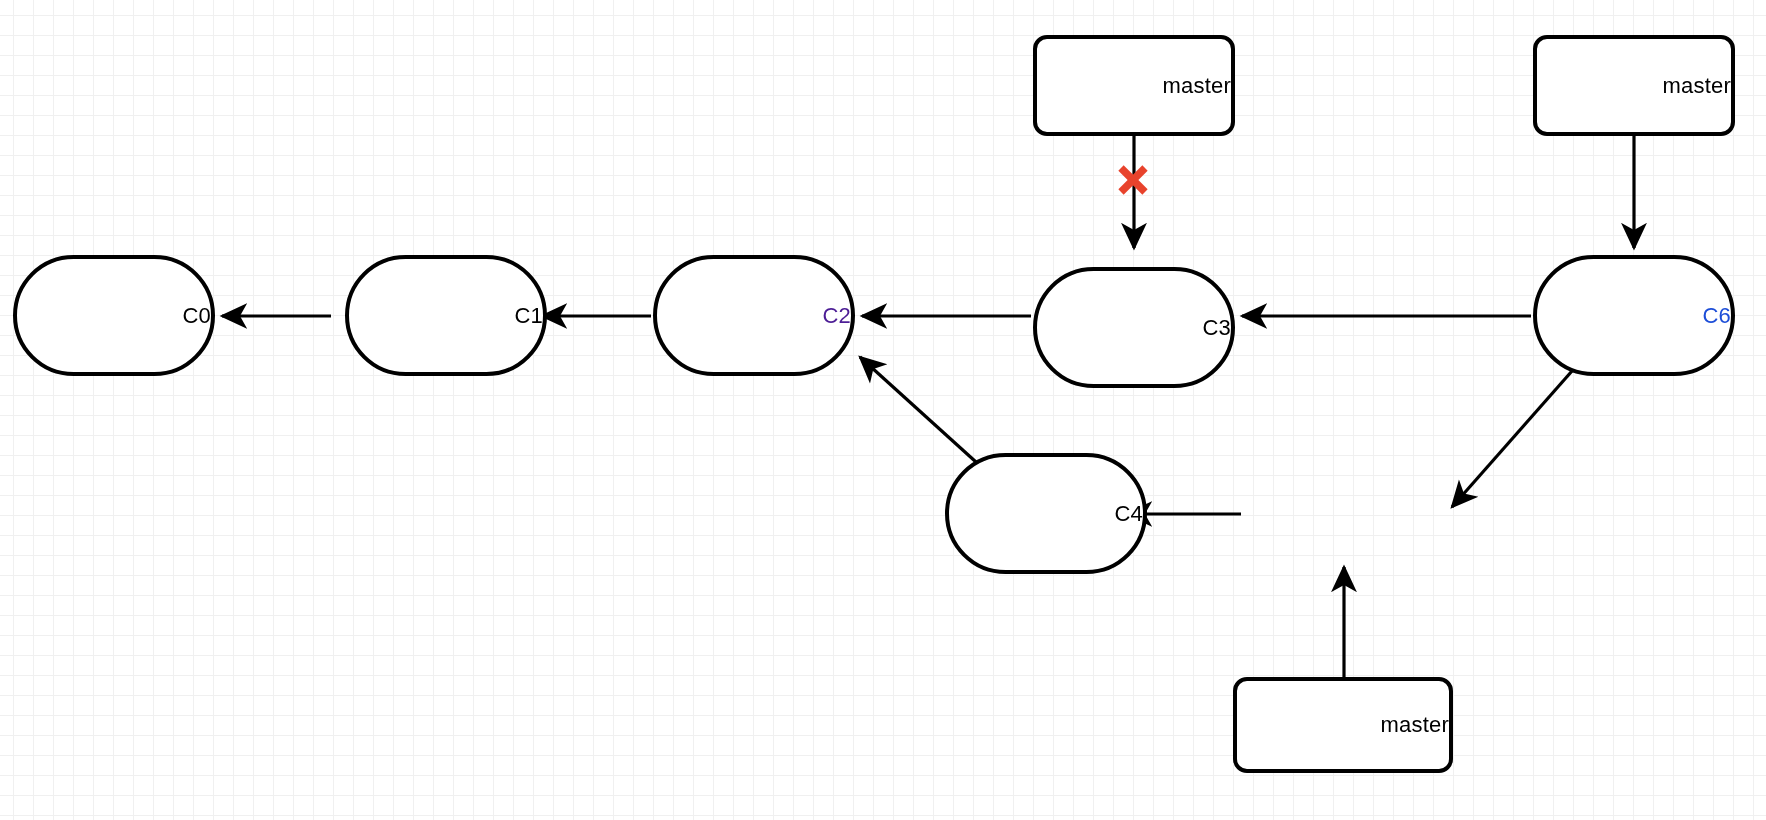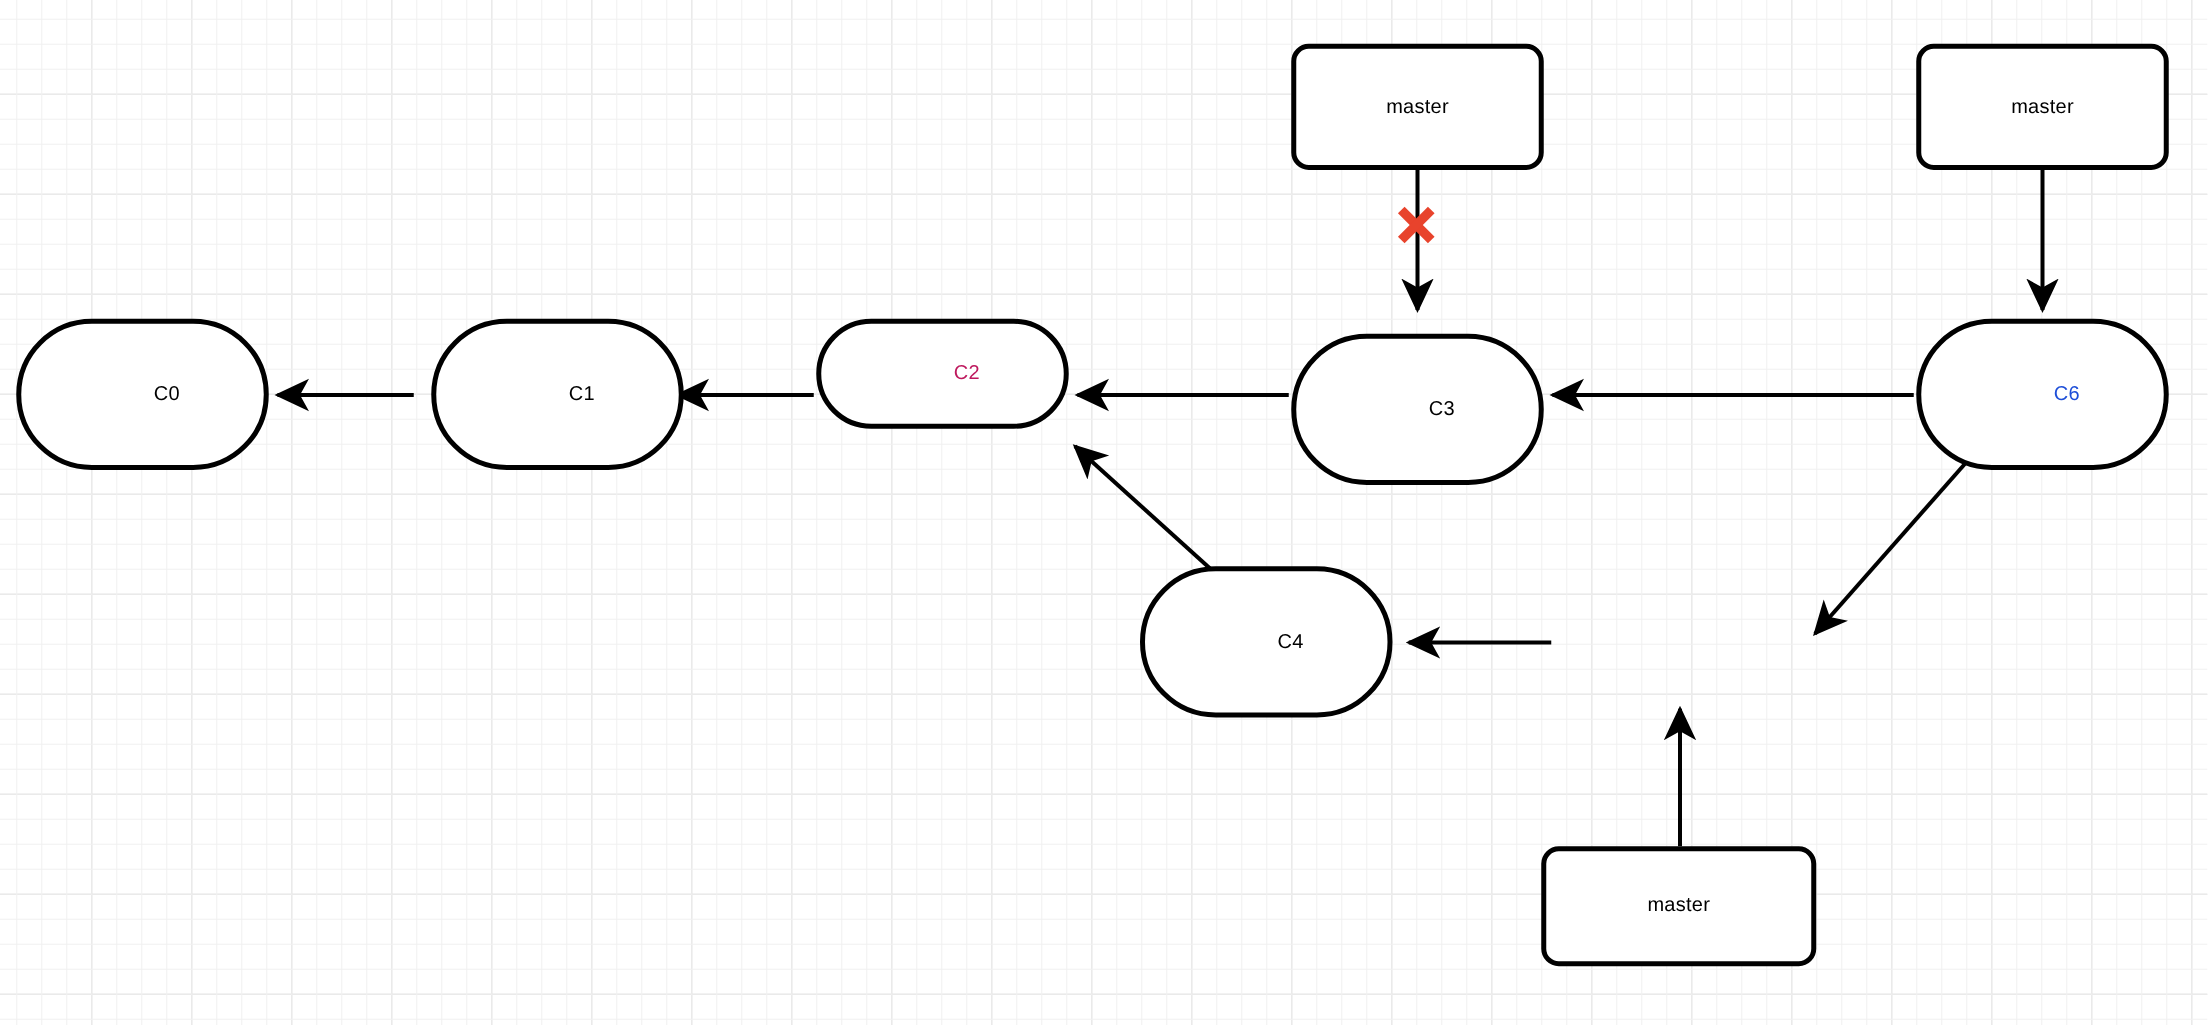--- a/index.html
+++ b/index.html
@@ -39,25 +39,25 @@
     top: 0;
     width: 1766px;
     height: 820px;
     pointer-events: none;
   }
   .node {
     position: absolute;
     box-sizing: border-box;
     display: flex;
     align-items: center;
-    justify-content: center;
+    justify-content: flex-end;
     background: #ffffff;
     border: 4px solid #000000;
     color: #000000;
-    font-size: 16px;
+    font-size: 22px;
     line-height: 1;
     letter-spacing: 0.2px;
     user-select: none;
   }
   .commit {
     border-radius: 62px;
     padding-left: 39px;
   }
   .label-box {
     border-radius: 14px;
@@ -102,27 +102,27 @@
   <div class="node label-box" style="left: 1233px; top: 677px; width: 220px; height: 96px; border-color: rgb(0, 0, 0); background: rgb(255, 255, 255); color: rgb(0, 0, 0);">
     <span>master</span>
   </div>
 
   <div class="node commit" style="left: 13px; top: 255px; width: 202px; height: 121px; border-color: rgb(0, 0, 0); background: rgb(255, 255, 255); color: rgb(0, 0, 0);">
     <span>C0</span>
   </div>
   <div class="node commit" style="left: 345px; top: 255px; width: 202px; height: 121px; border-color: rgb(0, 0, 0); background: rgb(255, 255, 255); color: rgb(0, 0, 0);">
     <span>C1</span>
   </div>
-  <div class="node commit" style="left: 653px; top: 255px; width: 202px; height: 88px; border-color: rgb(0, 0, 0); background: rgb(255, 255, 255); color: #be185d;">
+  <div class="node commit" style="left: 653px; top: 255px; width: 202px; height: 121px; border-color: rgb(0, 0, 0); background: rgb(255, 255, 255); color: #4c1d95;">
     <span>C2</span>
   </div>
   <div class="node commit" style="left: 1033px; top: 255px; width: 202px; height: 121px; border-color: rgb(0, 0, 0); background: rgb(255, 255, 255); color: rgb(0, 0, 0); margin-top: 12px;">
     <span>C3</span>
   </div>
-  <div class="node commit" style="left: 912px; top: 453px; width: 202px; height: 121px; border-color: rgb(0, 0, 0); background: rgb(255, 255, 255); color: rgb(0, 0, 0);">
+  <div class="node commit" style="left: 945px; top: 453px; width: 202px; height: 121px; border-color: rgb(0, 0, 0); background: rgb(255, 255, 255); color: rgb(0, 0, 0);">
     <span>C4</span>
   </div>
   <div class="node commit" style="left: 1533px; top: 255px; width: 202px; height: 121px; border-color: rgb(0, 0, 0); background: rgb(255, 255, 255); color: #1d4ed8;">
     <span>C6</span>
   </div>
 
   <div class="x-mark" style="left: 1117px; top: 164px; width: 32px; height: 32px;">
     <svg width="100%" height="100%" viewBox="0 0 32 32" xmlns="http://www.w3.org/2000/svg">
       <g stroke-linecap="butt" stroke-width="7.5" stroke="#e8432c">
         <line x1="4" y1="4" x2="28" y2="28"></line>

